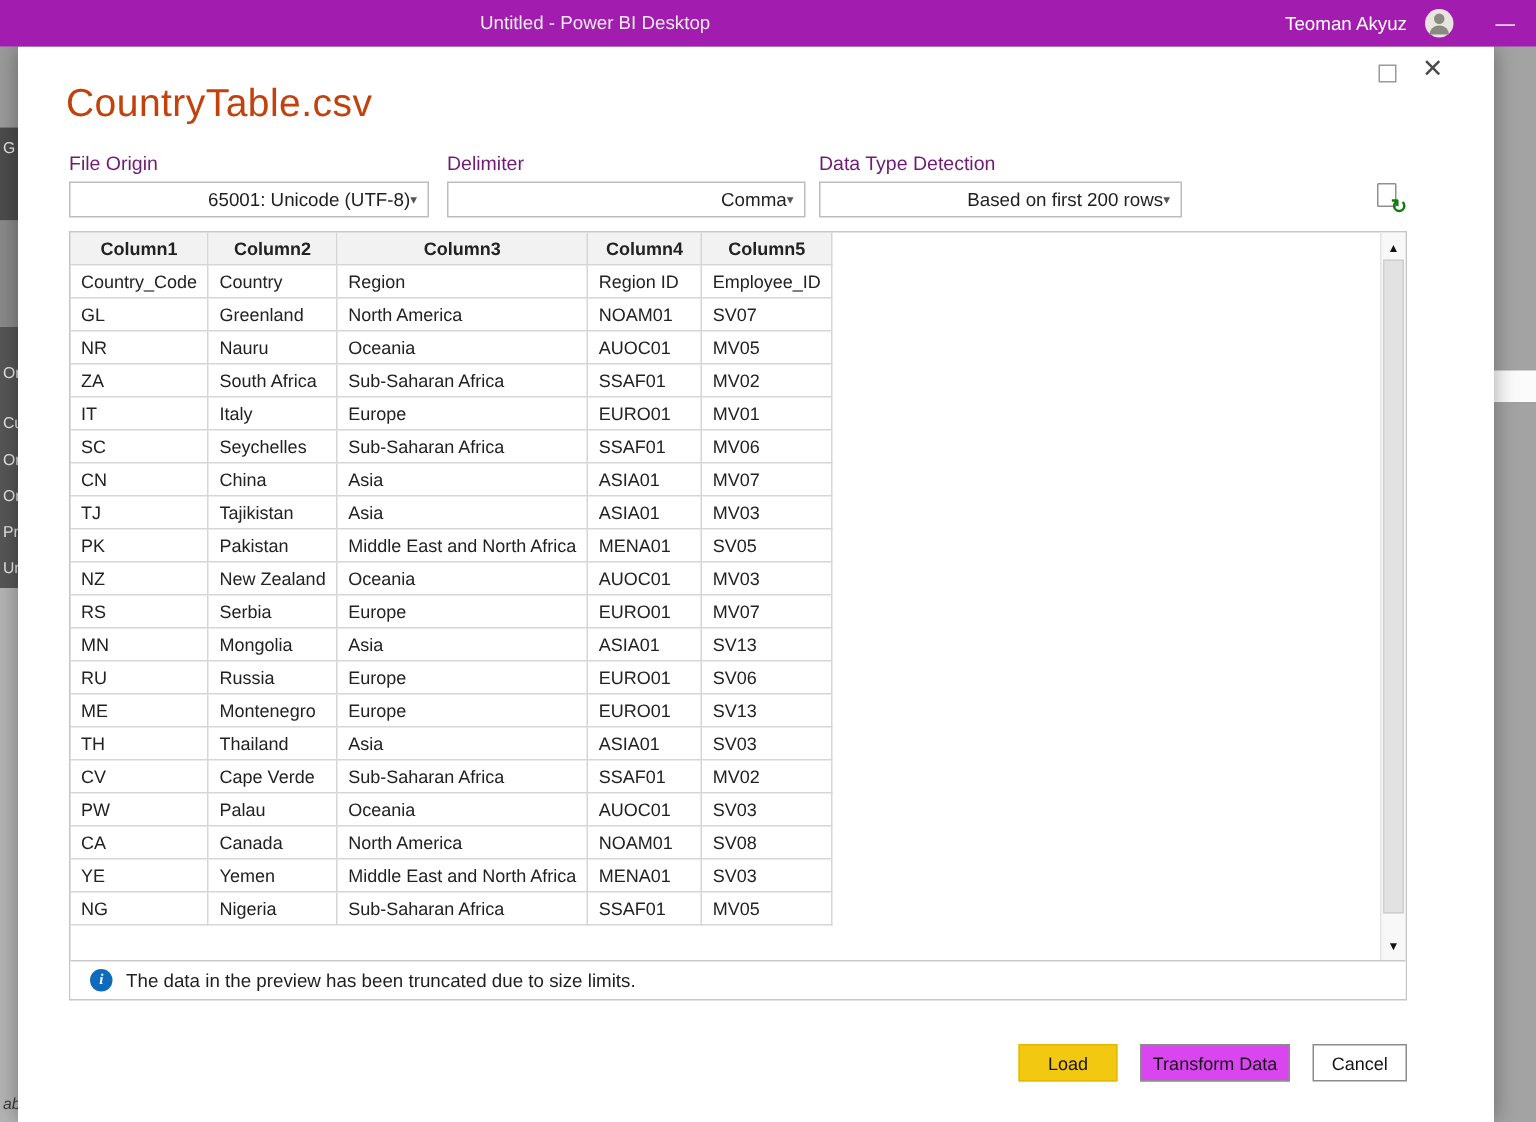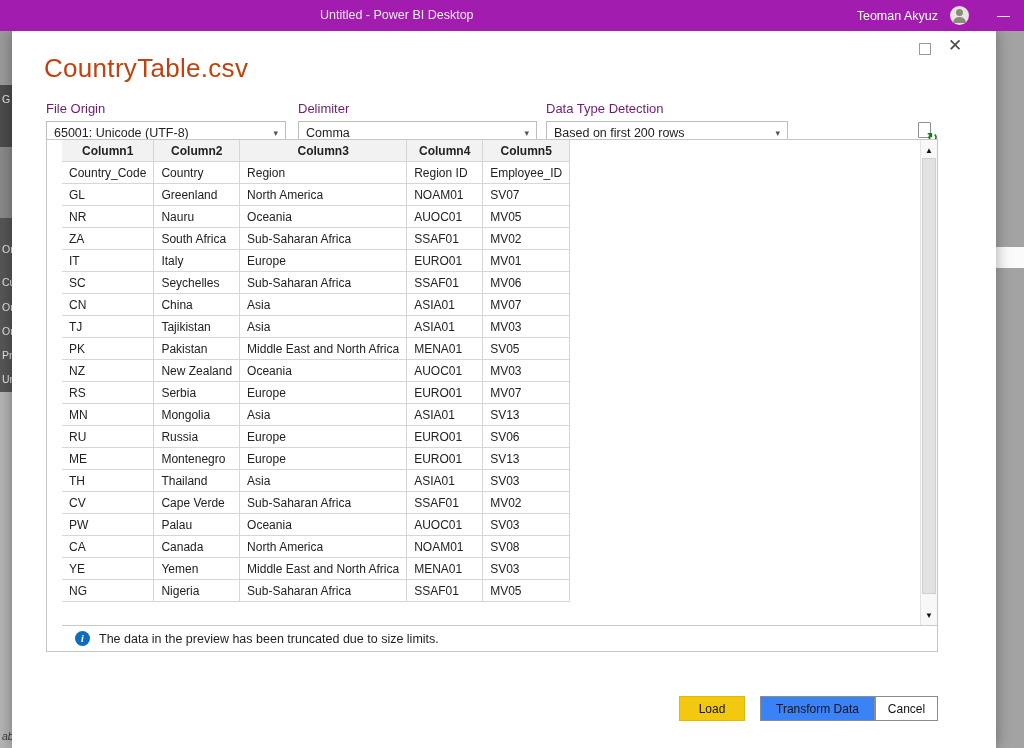--- a/index.html
+++ b/index.html
@@ -44,30 +44,30 @@
   .close{position:absolute;left:936px;top:5px;font-size:17px;color:#4a4a4a;cursor:pointer;line-height:20px;}
 
   .dialog-title{position:absolute;left:32px;top:22px;margin:0;font-size:26px;font-weight:300;color:#c2410c;letter-spacing:.3px;}
 
   .field{position:absolute;top:70px;}
   .f1{left:34px;width:240px;}
   .f2{left:286px;width:239px;}
   .f3{left:534px;width:242px;}
   .field label{display:block;font-size:13px;color:#701a75;margin-bottom:5px;}
   .dropdown{height:22px;border:1px solid #bdbdbd;background:#fff;display:flex;align-items:center;
-            justify-content:space-between;padding:0 7px;font-size:12.5px;color:#1f1f1f;cursor:pointer;}
+            justify-content:flex-end;padding:0 7px;font-size:12.5px;color:#1f1f1f;cursor:pointer;}
   .chev{font-size:9px;color:#555;}
 
   .refresh-btn{position:absolute;left:904px;top:90px;width:22px;height:22px;cursor:pointer;}
   .page-shape{position:absolute;left:2px;top:1px;width:11px;height:14px;border:1px solid #8f8f8f;border-radius:1px;background:#fff;}
   .refresh-glyph{position:absolute;right:0;bottom:-2px;font-size:13px;font-weight:bold;color:#107c10;}
 
   
-  .preview{position:absolute;left:34px;top:108px;width:892px;height:513px;border:1px solid #c6c6c6;
-           box-sizing:border-box;display:flex;flex-direction:column;background:#fff;padding-left:15px;}
+  .preview{position:absolute;left:34px;top:123px;width:892px;height:513px;border:1px solid #c6c6c6;
+           box-sizing:border-box;display:flex;flex-direction:column;background:#fff;}
   .scroll-area{position:relative;flex:1;overflow:hidden;}
   table{border-collapse:collapse;font-size:12px;color:#222;margin-left:-1px;margin-top:-1px;table-layout:fixed;}
   th,td{border:1px solid #d6d6d6;height:22px;box-sizing:border-box;padding:0 7px;white-space:nowrap;overflow:hidden;background:#fff;}
   th{background:#f2f2f2;font-weight:bold;text-align:center;padding:0 4px;}
   th:nth-child(1),td:nth-child(1){width:86px;}
   th:nth-child(2),td:nth-child(2){width:81px;}
   th:nth-child(3),td:nth-child(3){width:162px;}
   th:nth-child(4),td:nth-child(4){width:76px;}
   th:nth-child(5),td:nth-child(5){width:80px;}
 
@@ -81,21 +81,21 @@
   .info-bar{height:25px;border-top:1px solid #c9c9c9;display:flex;align-items:center;gap:9px;
             padding-left:13px;font-size:12.5px;color:#1f1f1f;background:#fff;}
   .info-icon{width:15px;height:15px;border-radius:50%;background:#0f6cbd;color:#fff;font-size:10px;font-weight:bold;
              display:flex;align-items:center;justify-content:center;flex:0 0 auto;
              font-family:"Liberation Serif",serif;font-style:italic;}
 
   
   button.btn{position:absolute;top:665px;height:25px;font-size:12px;font-family:inherit;
              display:flex;align-items:center;justify-content:center;box-sizing:border-box;cursor:pointer;padding:0;margin:0;}
   .btn-load{left:667px;width:66px;background:#f2c811;border:1px solid #e3ba00;color:#151515;}
-  .btn-transform{left:748px;width:115px;background:#3b82f6;border:1px solid #8c8c8c;color:#151515;}
+  .btn-transform{left:748px;width:100px;background:#d946ef;border:1px solid #8c8c8c;color:#151515;}
   .btn-cancel{left:863px;width:63px;background:#fff;border:1px solid #8c8c8c;color:#151515;}
 </style>
 </head>
 <body>
 
 <div class="titlebar">
   <span class="tb-title">Untitled - Power BI Desktop</span>
   <div class="tb-right">
     <span>Teoman Akyuz</span>
     <span class="avatar"></span>

